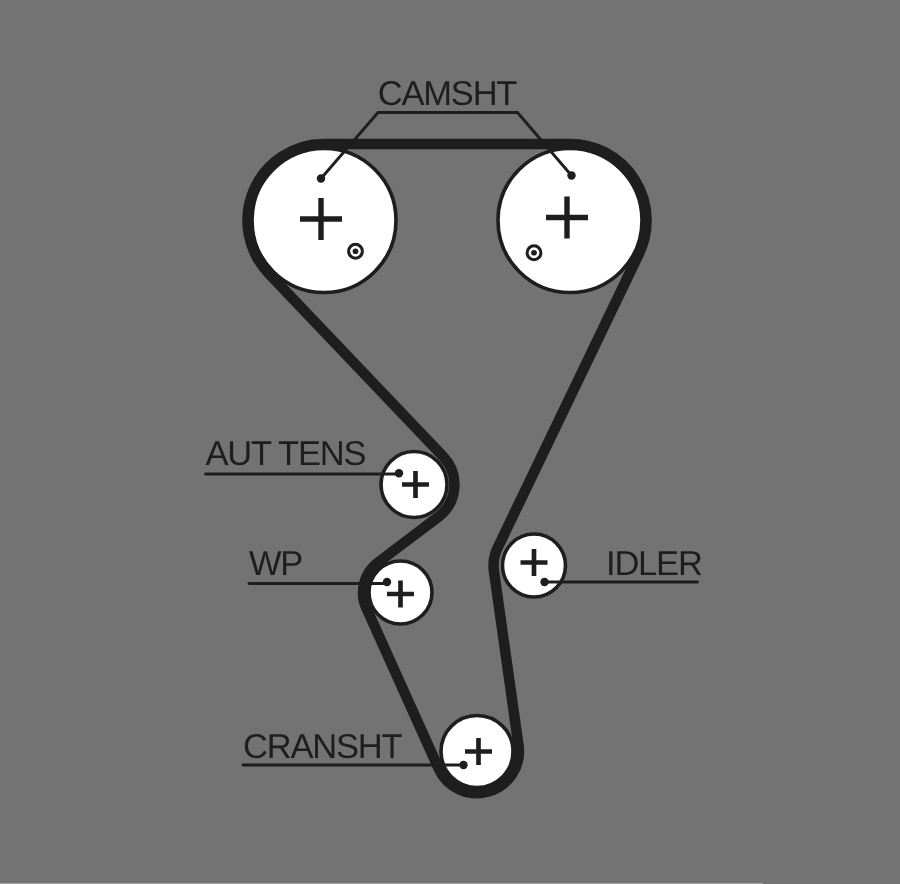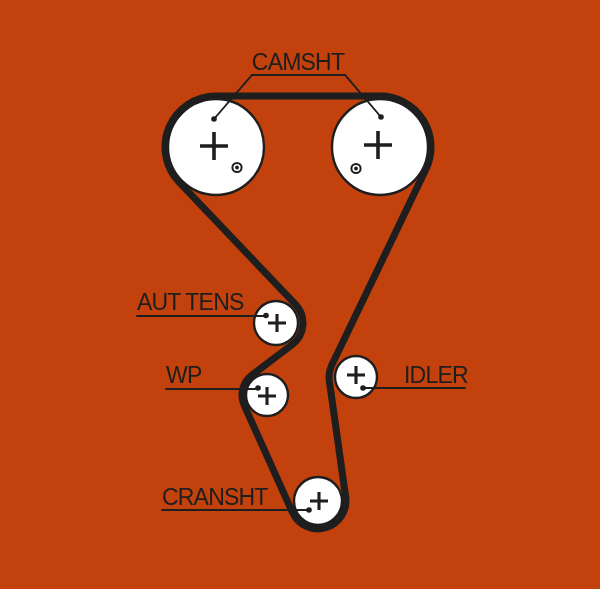--- a/index.html
+++ b/index.html
@@ -1,17 +1,17 @@
 <!DOCTYPE html>
 <html><head>
 <meta charset="utf-8">
 <style>
   html, body { margin: 0; padding: 0; }
   body { width: 600px; height: 589px; background: #ffffff; overflow: hidden; }
-  .stage { position: relative; width: 600px; height: 589px; background: #c2410c; }
+  .stage { position: relative; width: 600px; height: 589px; background: #737373; }
   svg { display: block; }
   .label {
     font-family: "Liberation Sans", sans-serif;
     font-size: 23px;
     letter-spacing: -0.8px;
     fill: #1e1e1e;
   }
   .pulley { fill: #ffffff; stroke: #1e1e1e; stroke-width: 2.4; }
   .belt { fill: none; stroke: #1e1e1e; stroke-width: 7; stroke-linejoin: round; stroke-linecap: round; }
   .leader { fill: none; stroke: #1e1e1e; stroke-width: 1.9; stroke-linecap: round; stroke-linejoin: miter; }

